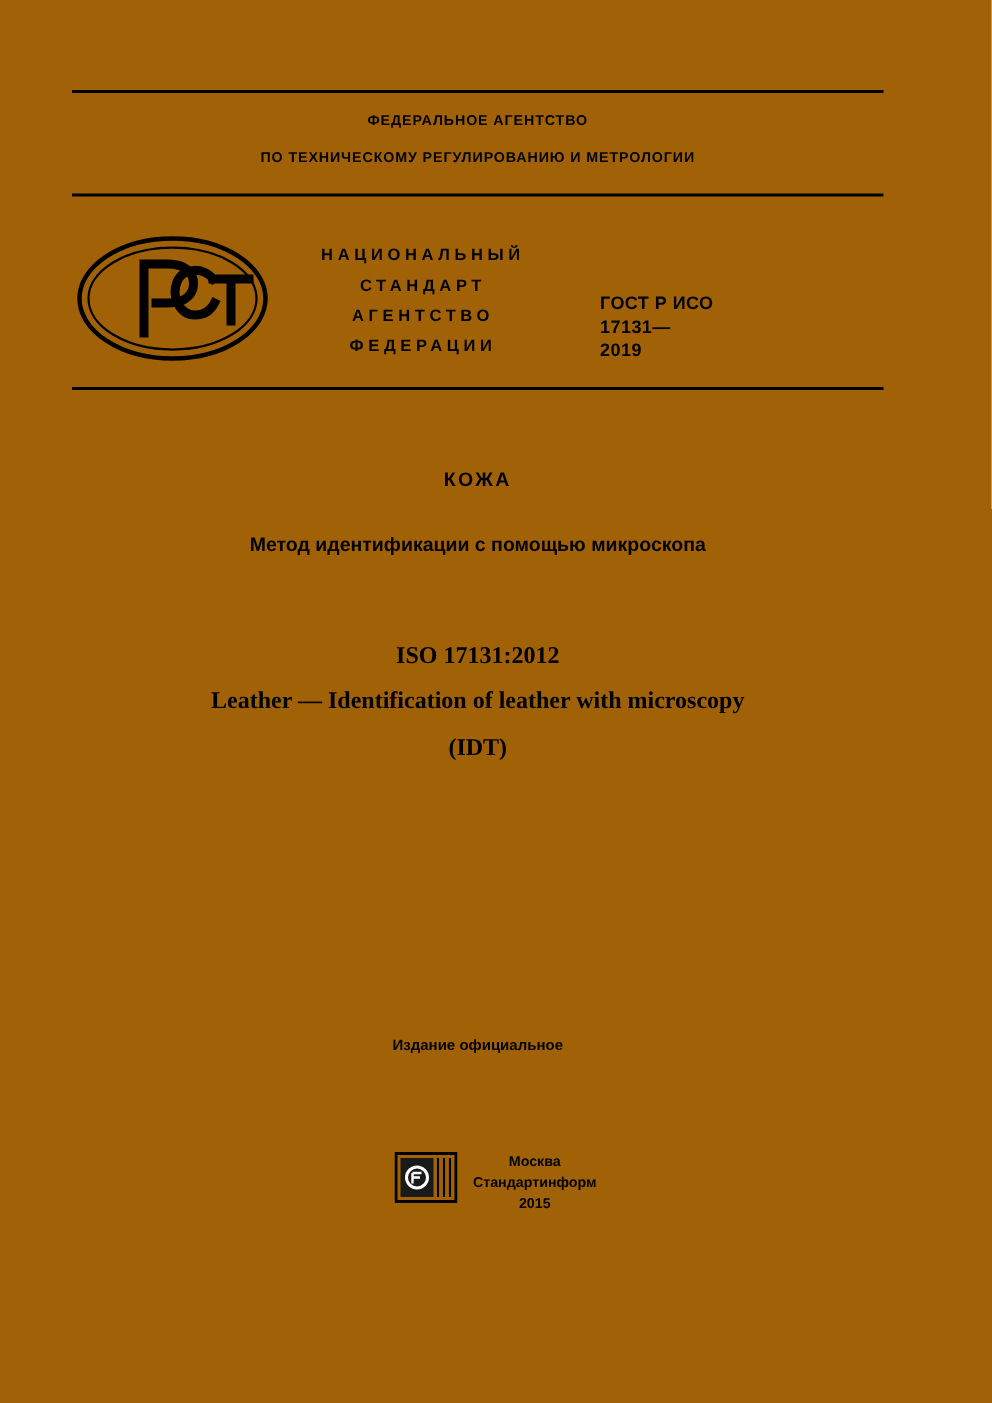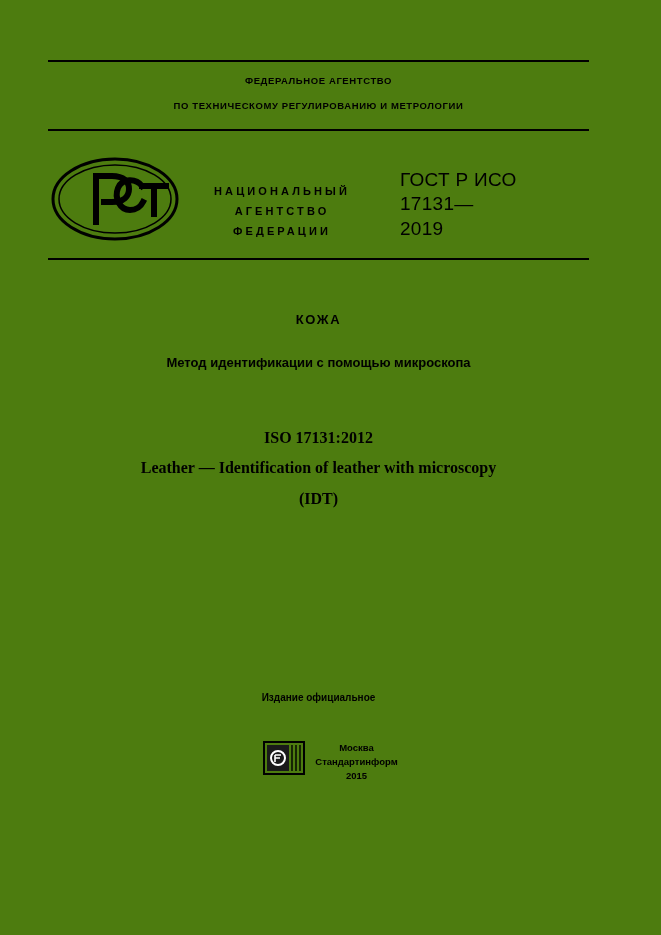--- a/index.html
+++ b/index.html
@@ -13,21 +13,21 @@
     font-family: "Liberation Sans", sans-serif;
     color: #000000;
     position: relative;
     overflow: hidden;
   }
   .page {
     position: absolute;
     left: 0; top: 0;
     width: 661px;
     height: 935px;
-    background: #4d7c0f;
+    background: #a16207;
   }
   .content {
     position: absolute;
     left: 48px;
     top: 30px;
     width: 541px;
   }
 
   
   .rule {
@@ -69,22 +69,22 @@
     text-align: center;
     font-size: 11px;
     font-weight: bold;
     letter-spacing: 3.1px;
     line-height: 1.85;
   }
   .code {
     flex: 1 1 auto;
     text-align: left;
     padding-left: 18px;
-    font-size: 19px;
-    font-weight: normal;
+    font-size: 12px;
+    font-weight: bold;
     line-height: 1.3;
     letter-spacing: 0.3px;
   }
   .rule-bot { margin-top: 0; }
 
   
   .title-main {
     text-align: center;
     font-size: 13px;
     font-weight: bold;
@@ -109,21 +109,21 @@
     text-align: center;
     font-size: 10px;
     font-weight: bold;
     margin-top: 178px;
   }
 
   
   .footer {
     position: absolute;
     left: 0;
-    top: 740px;
+    top: 767px;
     width: 661px;
     display: flex;
     justify-content: center;
     align-items: flex-start;
   }
   .pub-logo {
     width: 42px;
     height: 36px;
     margin-right: 10px;
     flex: 0 0 42px;
@@ -161,20 +161,21 @@
           <path d="M46 66 L46 20 L62 20 C74 20 79 26 79 33 C79 40 74 46 62 46 L54 46" fill="none" stroke="#000" stroke-width="6" stroke-linecap="square"></path>
 
           <path d="M92 30 C86 22 72 22 68 32 C64 42 70 54 80 54 C87 54 91 50 93 46" fill="none" stroke="#000" stroke-width="6" stroke-linecap="square"></path>
 
           <path d="M92 30 L116 30 M104 30 L104 58" fill="none" stroke="#000" stroke-width="6" stroke-linecap="square"></path>
         </svg>
       </div>
 
       <div class="nat">
         <div>НАЦИОНАЛЬНЫЙ</div>
+        <div>СТАНДАРТ</div>
         <div>АГЕНТСТВО</div>
         <div>ФЕДЕРАЦИИ</div>
       </div>
 
       <div class="code">
         <div>ГОСТ Р ИСО</div>
         <div>17131—</div>
         <div>2019</div>
       </div>
 

